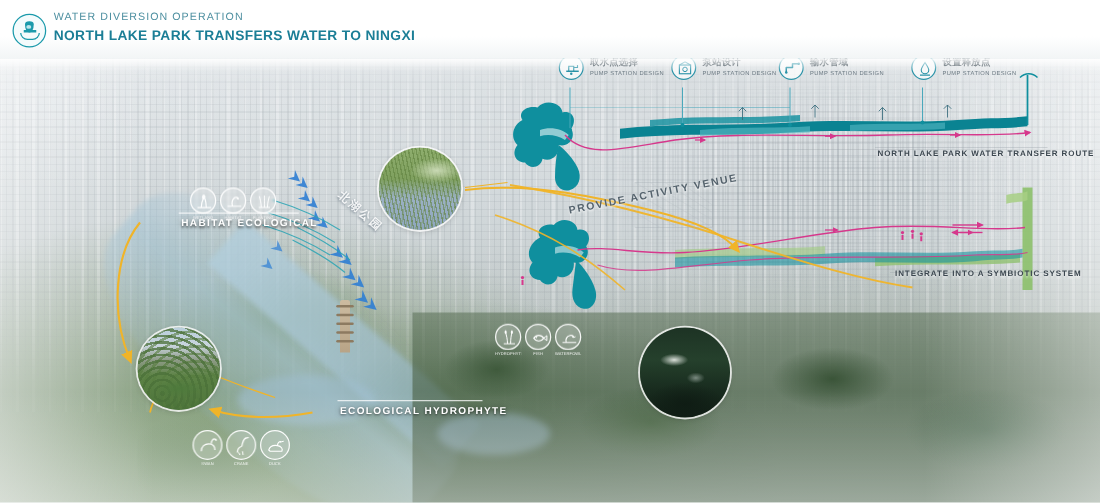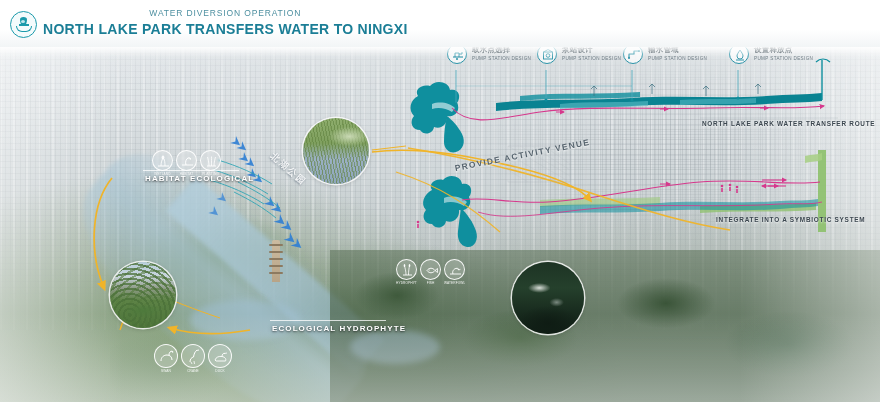--- a/index.html
+++ b/index.html
@@ -55,29 +55,29 @@
     width: 16px; height: 6px;
     border: 1.4px solid #1b9aab;
     border-top: none;
     border-radius: 0 0 9px 9px;
   }
   .logo-tick {
     position: absolute; left: 50%; bottom: 11.5px; margin-left: -5px;
     width: 10px; height: 1.4px; background: #1b9aab;
   }
   .title-block {
-    position: absolute; left: 43px; top: 8px; text-align: center;
+    position: absolute; left: 43px; top: 8px;
   }
   .subtitle {
     font-size: 8.5px; letter-spacing: 0.85px;
     color: #4d8fa0; font-weight: 400; line-height: 11px;
     text-transform: uppercase;
   }
   .maintitle {
-    font-size: 14px; letter-spacing: 0.3px;
+    font-size: 11px; letter-spacing: 0.3px;
     color: #1b7e96; font-weight: bold; line-height: 19px;
     margin-top: 1px; white-space: nowrap;
   }
 
   
   .photo {
     position: absolute; left: 0; top: 0; width: 880px; height: 402px;
     z-index: 1;
   }
   .photo-sky {

